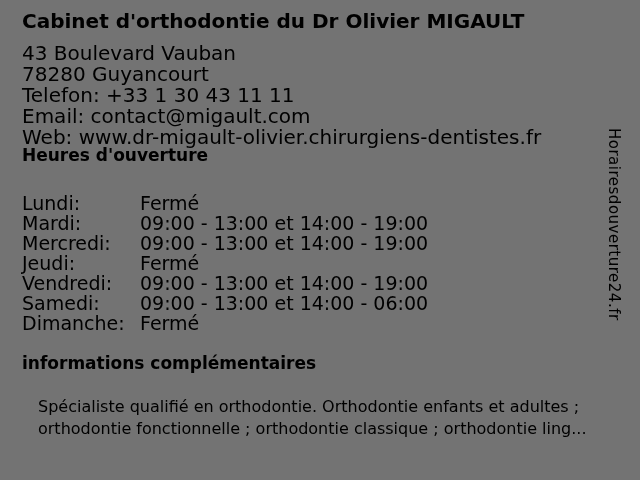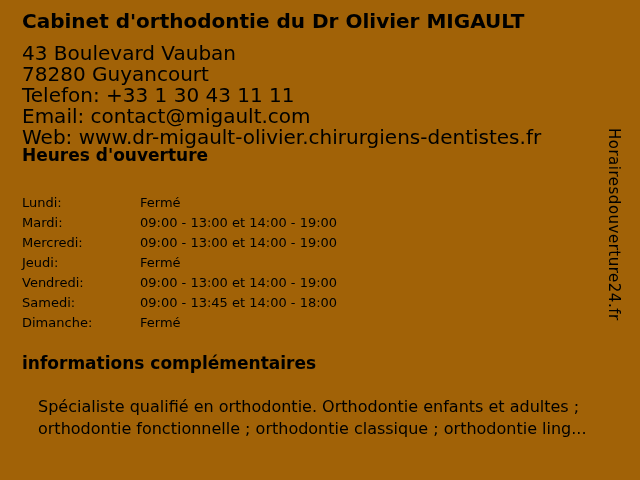--- a/index.html
+++ b/index.html
@@ -4,21 +4,21 @@
 <style>
   html, body {
     margin: 0;
     padding: 0;
     background: #ffffff;
   }
   .page {
     position: relative;
     width: 640px;
     height: 480px;
-    background: #a16207;
+    background: #737373;
     font-family: "DejaVu Sans", "Liberation Sans", sans-serif;
     color: #000000;
     overflow: hidden;
   }
   .page-title {
     position: absolute;
     left: 22px;
     top: 9px;
     margin: 0;
     font-size: 20px;
@@ -40,21 +40,21 @@
     font-size: 17px;
     font-weight: bold;
     line-height: 22px;
     white-space: nowrap;
   }
   .hours-heading { top: 144px; }
   .hours-table {
     position: absolute;
     left: 22px;
     top: 193px;
-    font-size: 13px;
+    font-size: 19px;
     line-height: 20px;
   }
   .hours-row { white-space: nowrap; }
   .hours-day {
     display: inline-block;
     width: 118px;
   }
   .info-heading { top: 352px; }
   .info-text {
     position: absolute;
@@ -103,21 +103,21 @@
     <div class="hours-row">
       <span class="hours-day">Mercredi:</span><span class="hours-value">09:00 - 13:00 et 14:00 - 19:00</span>
     </div>
     <div class="hours-row">
       <span class="hours-day">Jeudi:</span><span class="hours-value">Fermé</span>
     </div>
     <div class="hours-row">
       <span class="hours-day">Vendredi:</span><span class="hours-value">09:00 - 13:00 et 14:00 - 19:00</span>
     </div>
     <div class="hours-row">
-      <span class="hours-day">Samedi:</span><span class="hours-value">09:00 - 13:45 et 14:00 - 18:00</span>
+      <span class="hours-day">Samedi:</span><span class="hours-value">09:00 - 13:00 et 14:00 - 06:00</span>
     </div>
     <div class="hours-row">
       <span class="hours-day">Dimanche:</span><span class="hours-value">Fermé</span>
     </div>
   </div>
 
   <h2 class="section-heading info-heading">informations complémentaires</h2>
 
   <p class="info-text">Spécialiste qualifié en orthodontie. Orthodontie enfants et adultes ; orthodontie fonctionnelle ; orthodontie classique ; orthodontie ling...</p>
 

